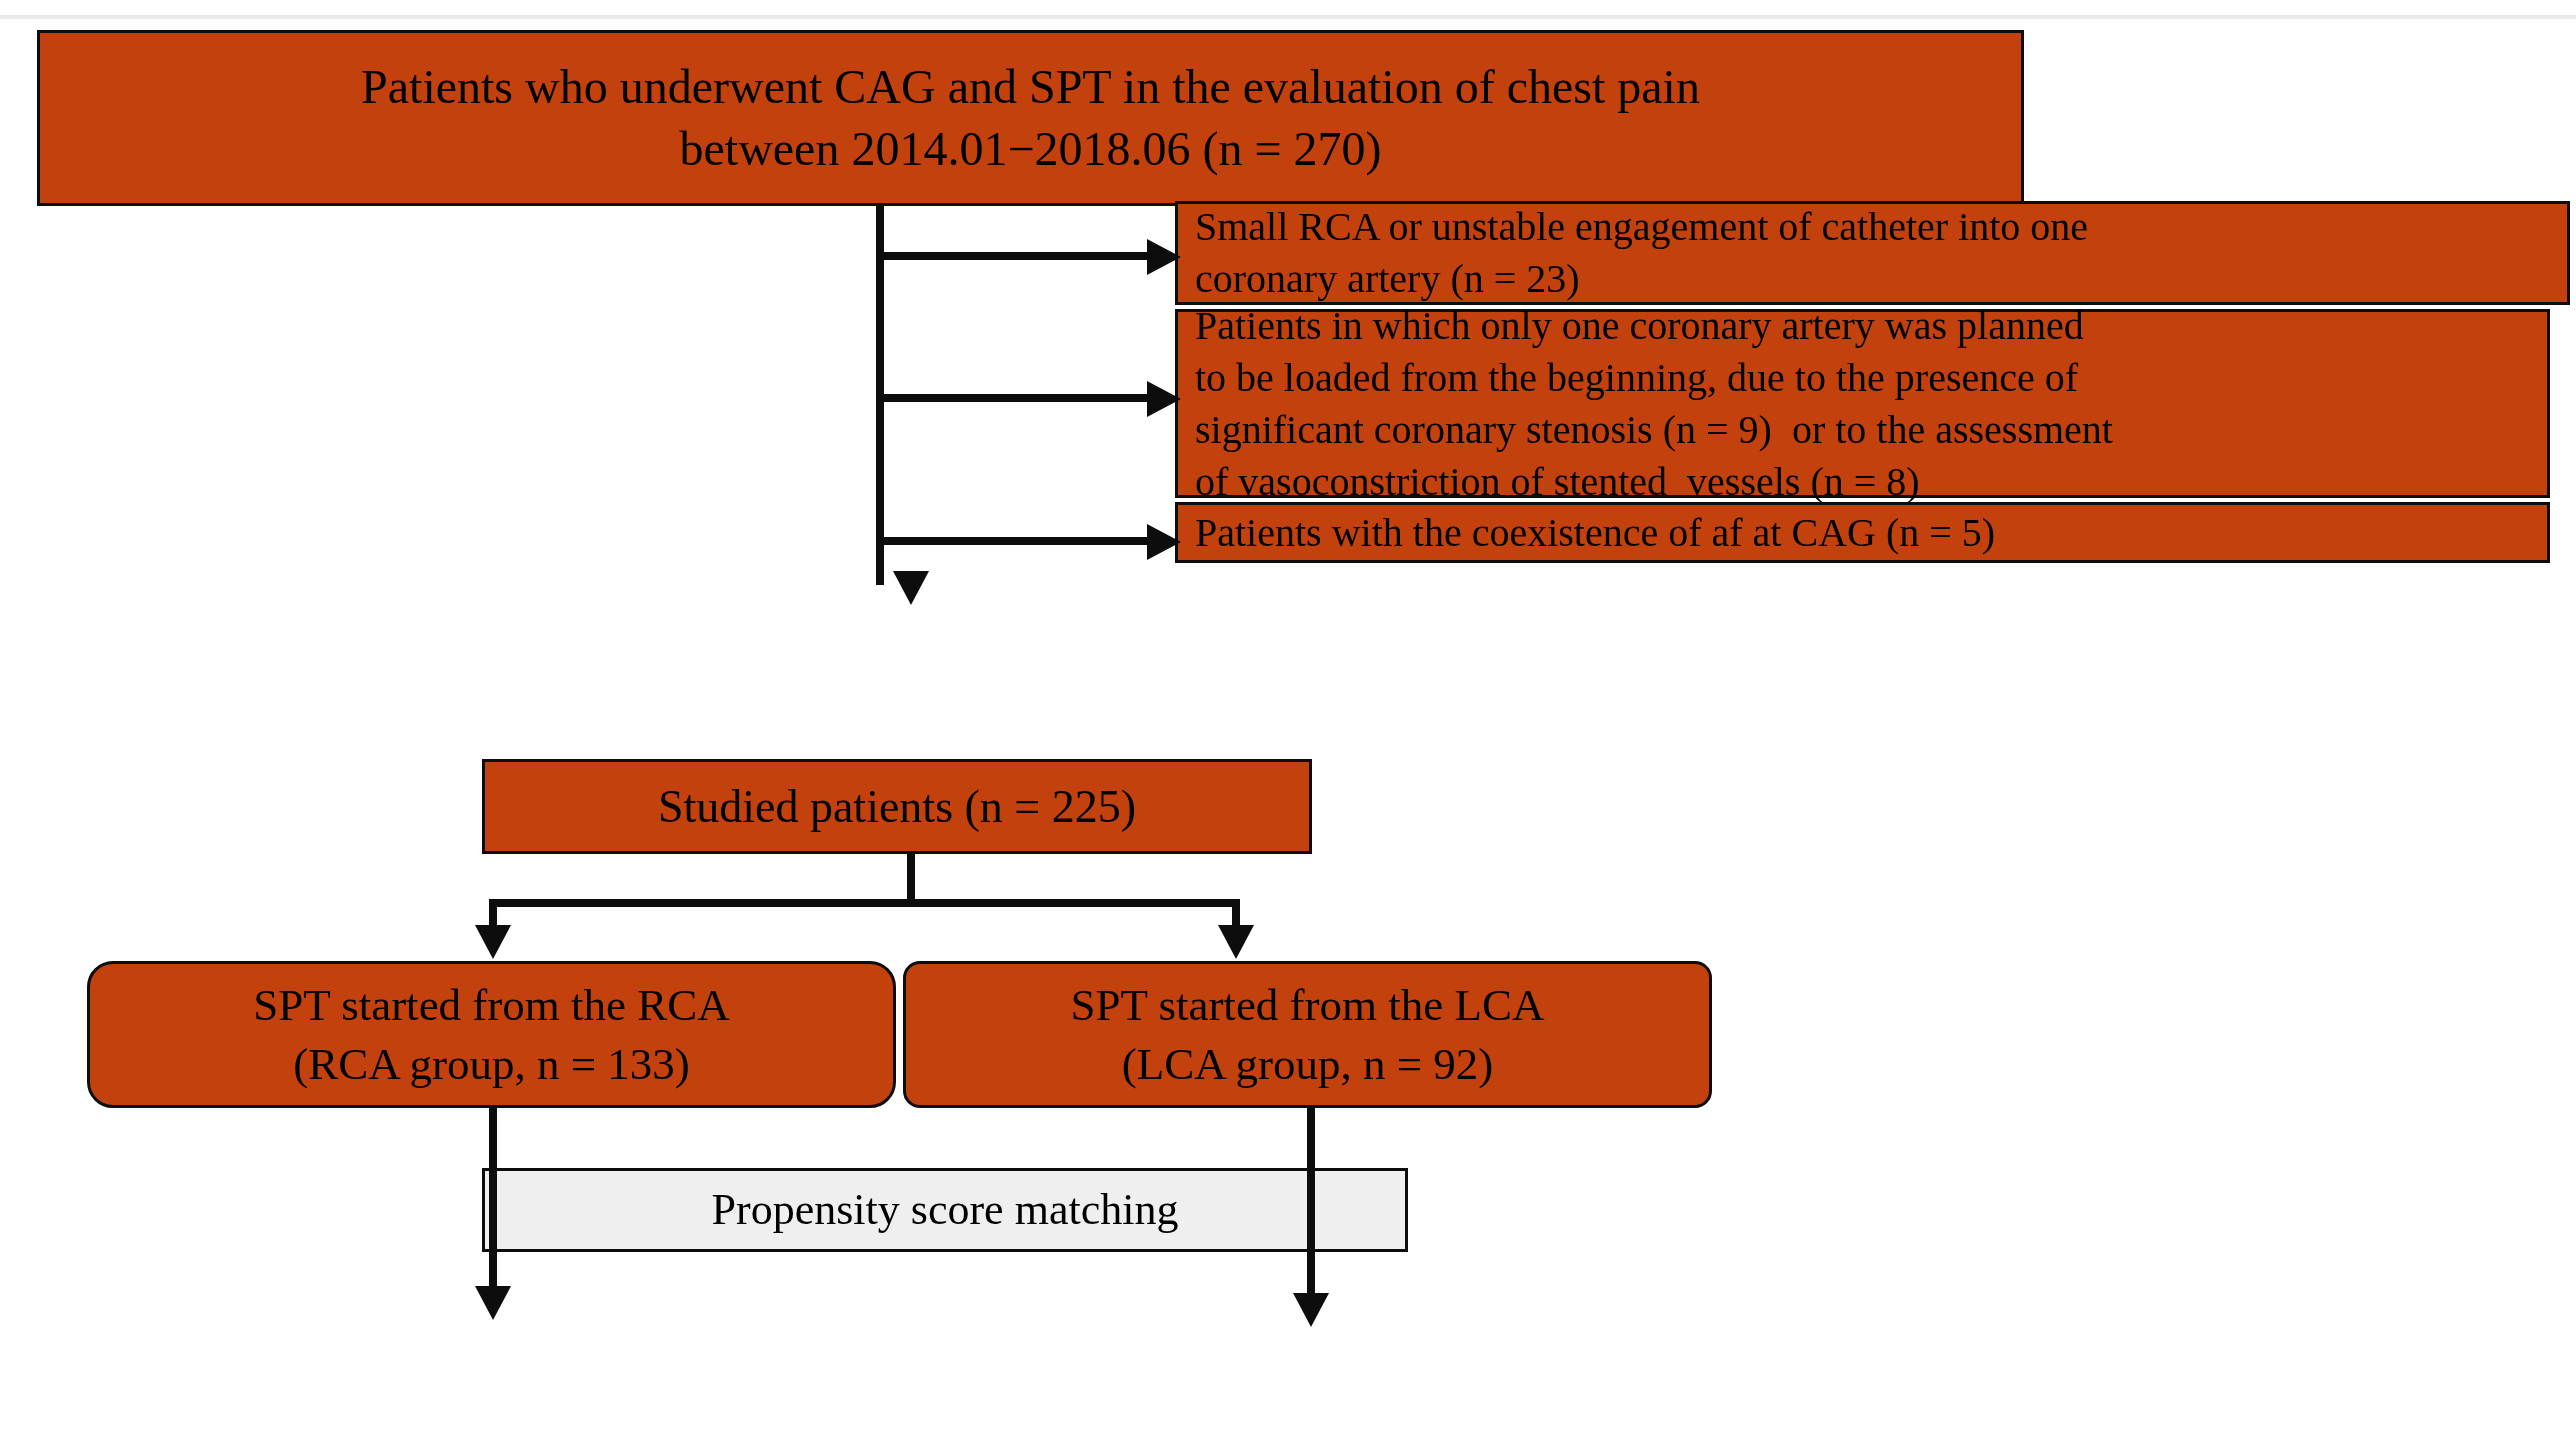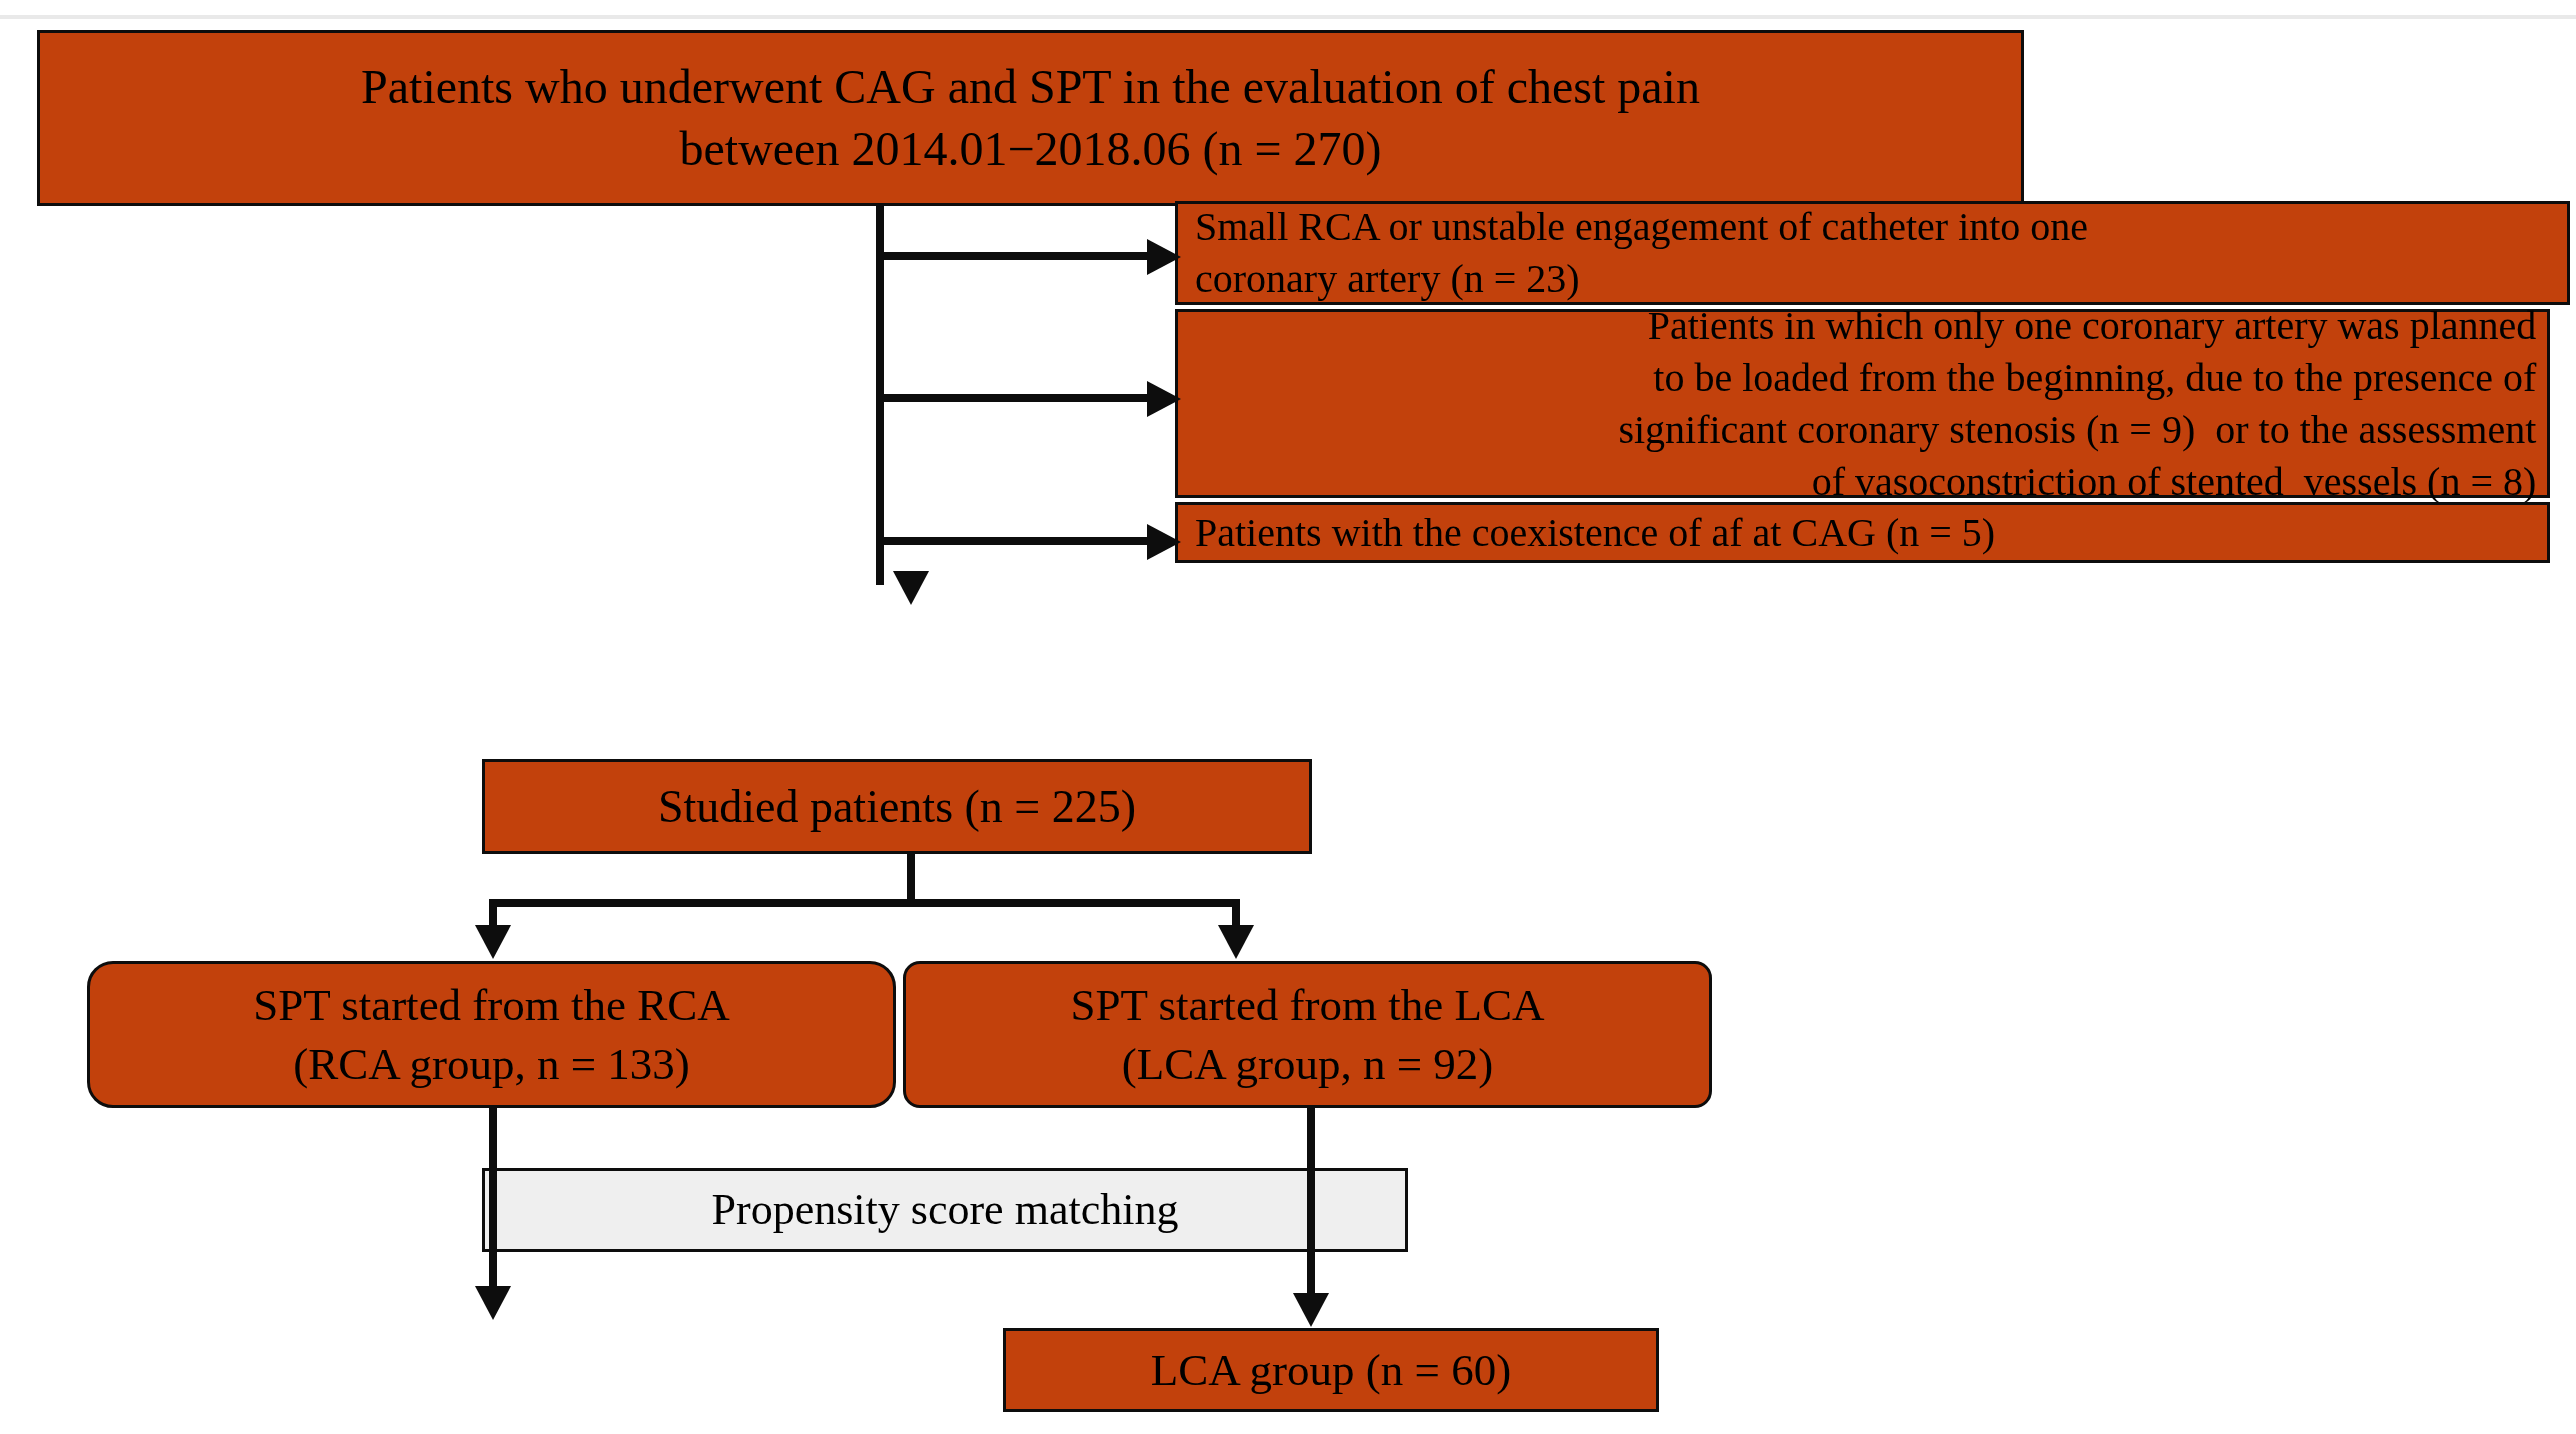--- a/index.html
+++ b/index.html
@@ -52,21 +52,20 @@
     left: 37px;  top: 30px;  width: 1987px; height: 176px;
     font-size: 48px;
   }
   #n-excl-1 {
     left: 1175px; top: 201px; width: 1395px; height: 104px;
     font-size: 40px;
   }
   #n-excl-2 {
     left: 1175px; top: 309px; width: 1375px; height: 189px;
     font-size: 40px;
-    align-items: flex-end;
   }
   #n-excl-3 {
     left: 1175px; top: 502px; width: 1375px; height: 61px;
     font-size: 40px;
   }
   #n-studied {
     left: 482px; top: 759px; width: 830px; height: 95px;
     font-size: 46px;
   }
   #n-rca-arm {
@@ -181,23 +180,20 @@
   <div class="node center" id="n-lca-arm">
     <span class="line">SPT started from the LCA</span>
     <span class="line">(LCA group, n = 92)</span>
   </div>
 
   <div class="node center" id="n-psm">
     <span class="line">Propensity score matching</span>
   </div>
 
 
-  <div class="node center" id="n-lca-final">
-    <span class="line">LCA group (n = 60)</span>
-  </div>
 
   <div class="vline" id="spine-main"></div>
 
   <div class="hline" id="branch-1-line"></div>
   <div class="arrow-right" id="branch-1-head"></div>
 
   <div class="hline" id="branch-2-line"></div>
   <div class="arrow-right" id="branch-2-head"></div>
 
   <div class="hline" id="branch-3-line"></div>

